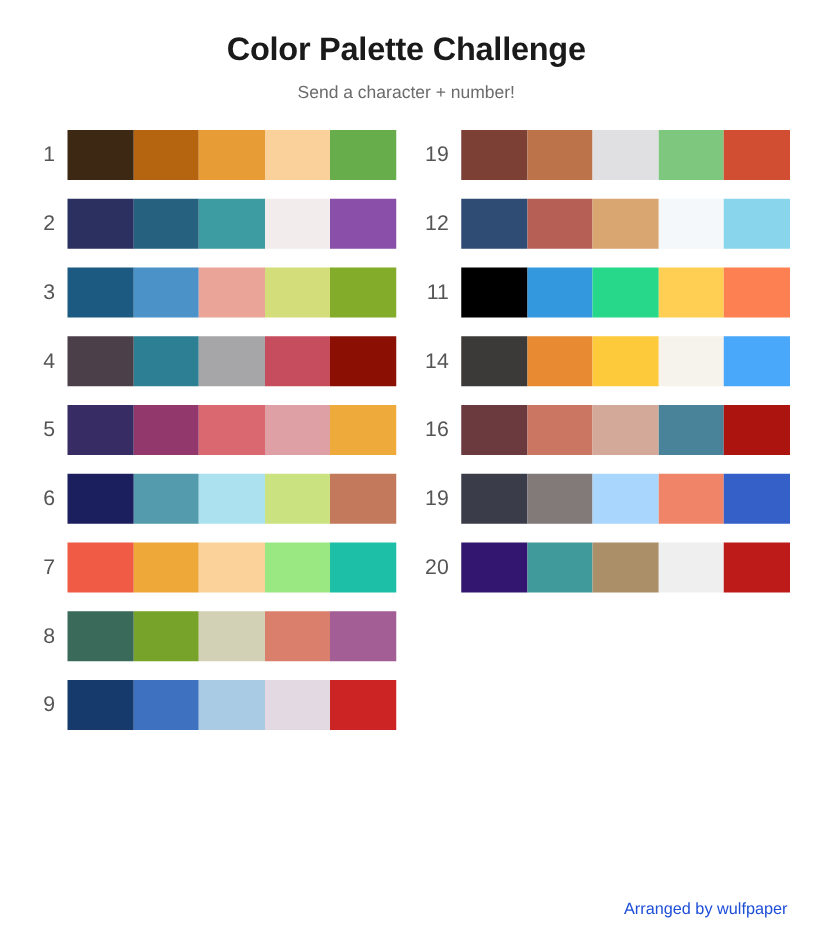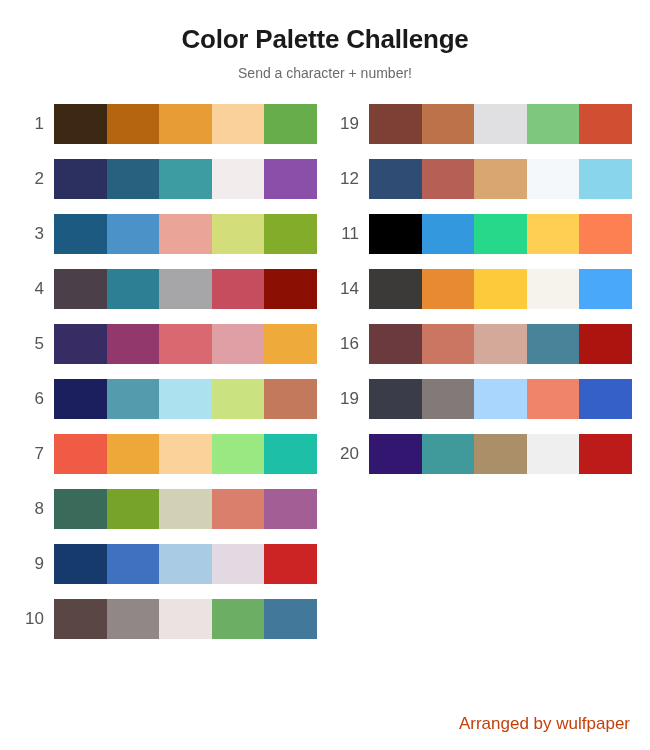--- a/index.html
+++ b/index.html
@@ -76,22 +76,22 @@
     height: 40px;
   }
   .swatch {
     flex: 1 1 0;
     height: 40px;
   }
   .footer {
     position: absolute;
     right: 20px;
     bottom: 16px;
-    font-size: 17px;
-    color: #c2410c;
+    font-size: 13px;
+    color: #1d4ed8;
   }
 </style>
 </head>
 <body>
 
 <div class="page">
 
   <div class="header">
     <h1 class="title">Color Palette Challenge</h1>
     <p class="subtitle">Send a character + number!</p>
@@ -182,30 +182,20 @@
         <div class="palette-row">
           <div class="row-number">9</div>
           <div class="swatches">
             <div class="swatch" style="background: rgb(21, 58, 107);"></div>
             <div class="swatch" style="background: rgb(62, 114, 192);"></div>
             <div class="swatch" style="background: rgb(169, 203, 227);"></div>
             <div class="swatch" style="background: rgb(226, 217, 226);"></div>
             <div class="swatch" style="background: rgb(204, 36, 36);"></div>
           </div>
         </div>
-        <div class="palette-row">
-          <div class="row-number">10</div>
-          <div class="swatches">
-            <div class="swatch" style="background: rgb(90, 71, 69);"></div>
-            <div class="swatch" style="background: rgb(145, 135, 134);"></div>
-            <div class="swatch" style="background: rgb(234, 227, 226);"></div>
-            <div class="swatch" style="background: rgb(108, 174, 99);"></div>
-            <div class="swatch" style="background: rgb(66, 121, 154);"></div>
-          </div>
-        </div>
       </div>
     <div class="column" id="col-right">
         <div class="palette-row">
           <div class="row-number">19</div>
           <div class="swatches">
             <div class="swatch" style="background: rgb(124, 64, 53);"></div>
             <div class="swatch" style="background: rgb(188, 115, 73);"></div>
             <div class="swatch" style="background: rgb(224, 224, 226);"></div>
             <div class="swatch" style="background: rgb(126, 199, 126);"></div>
             <div class="swatch" style="background: rgb(209, 78, 51);"></div>

